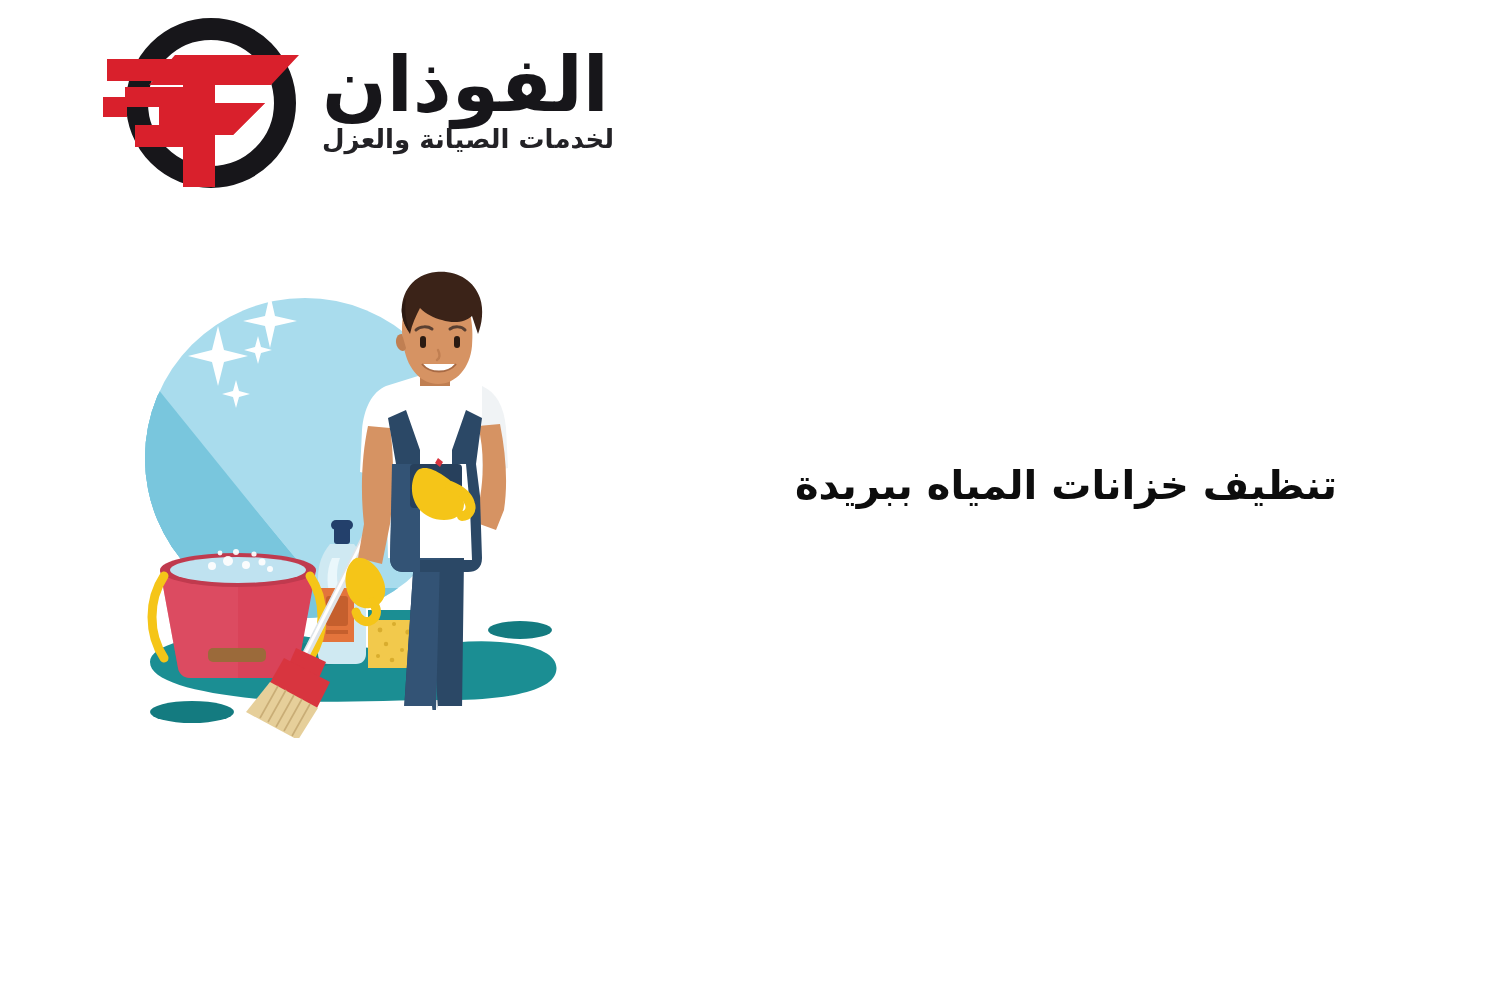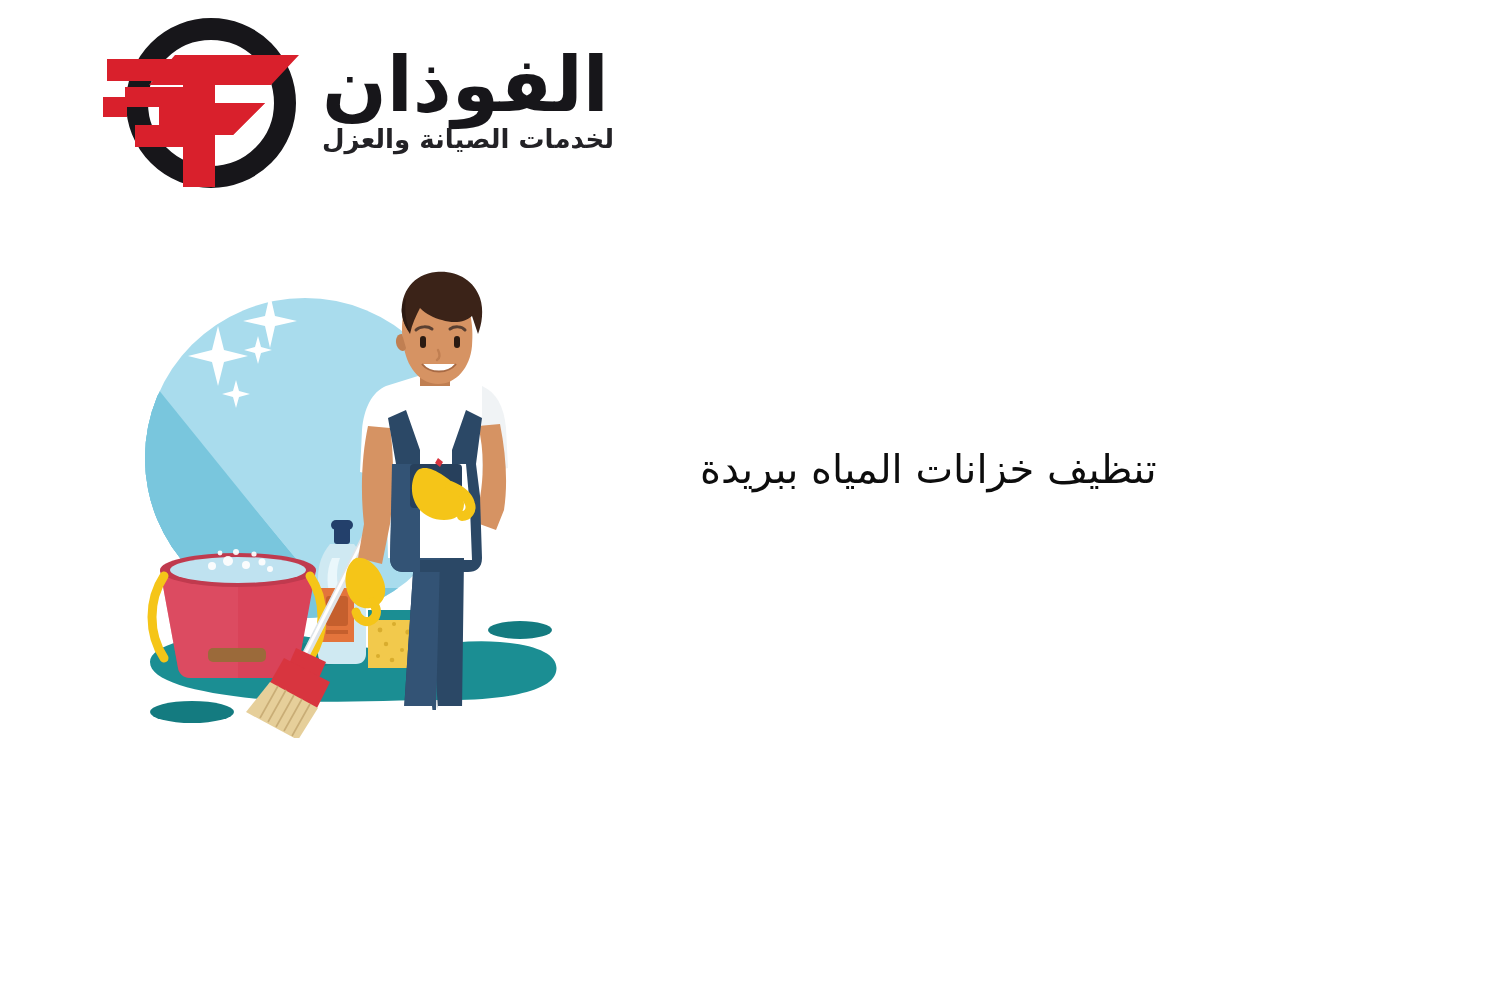--- a/index.html
+++ b/index.html
@@ -76,28 +76,28 @@
     width: 460px;
     height: 480px;
   }
 
   
   .headline {
     position: absolute;
     left: 700px;
     top: 440px;
     width: 700px;
-    text-align: left;
+    text-align: center;
     direction: rtl;
     font-family: "DejaVu Sans", "Liberation Sans", sans-serif;
-    font-weight: normal;
+    font-weight: bold;
     font-size: 40px;
     line-height: 1.45;
     color: #0d0d0d;
-    margin: 0;
+    margin: 16px;
   }
   .headline .line {
     display: block;
     white-space: nowrap;
   }
 </style>
 </head>
 <body>
 
 <div class="logo-block">

